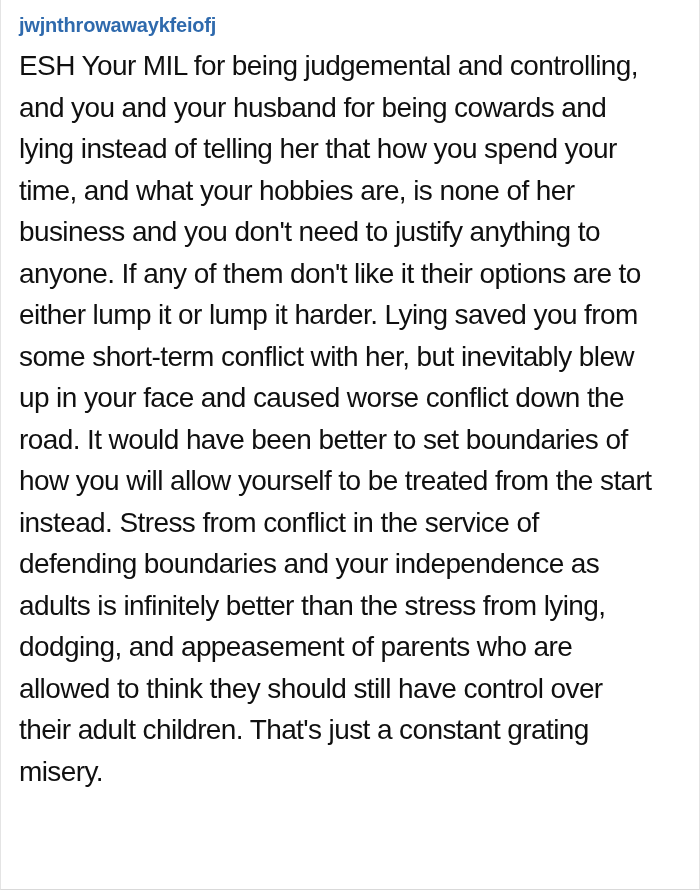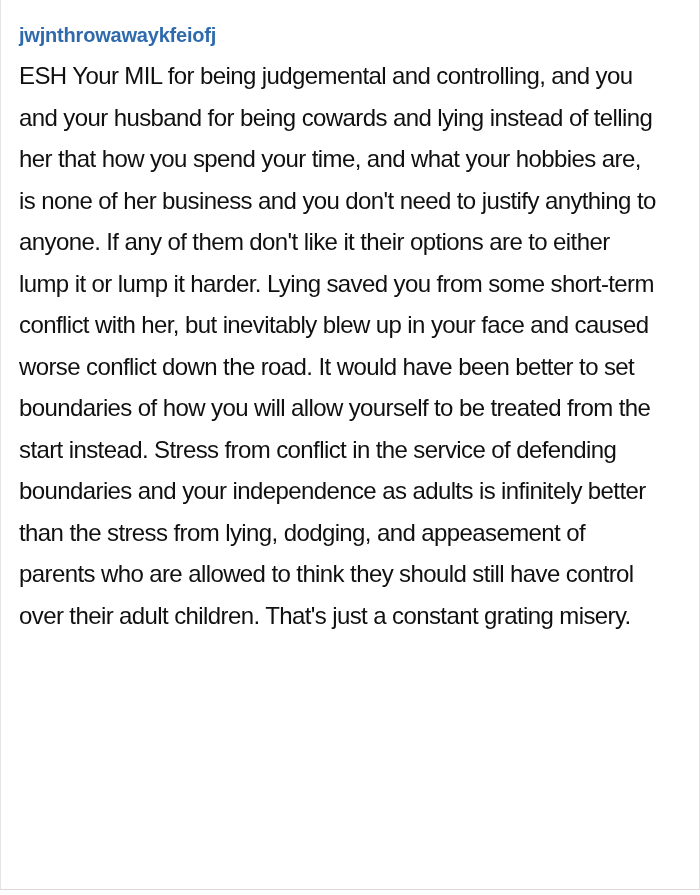--- a/index.html
+++ b/index.html
@@ -9,21 +9,21 @@
     font-family: "Liberation Sans", sans-serif;
   }
   .comment-card {
     box-sizing: border-box;
     width: 700px;
     height: 890px;
     background: #ffffff;
     border-left: 1px solid #e4e4e4;
     border-right: 1px solid #e4e4e4;
     border-bottom: 1px solid #d9d9d9;
-    padding: 24px 40px 10px 18px;
+    padding: 14px 40px 10px 18px;
     overflow: hidden;
   }
   .comment-header {
     display: flex;
     align-items: baseline;
     margin: 0 0 8px 0;
   }
   .username {
     font-size: 20px;
     font-weight: bold;
@@ -34,21 +34,21 @@
   }
   .comment-meta {
     margin-left: 14px;
     font-size: 20px;
     font-weight: 400;
     color: #9c9c9c;
     letter-spacing: -0.2px;
   }
   .comment-body {
     margin: 0;
-    font-size: 24px;
+    font-size: 28px;
     line-height: 41.5px;
     letter-spacing: -0.6px;
     color: #101010;
     max-width: 642px;
   }
 </style>
 </head>
 <body>
 
 <div class="comment-card">

